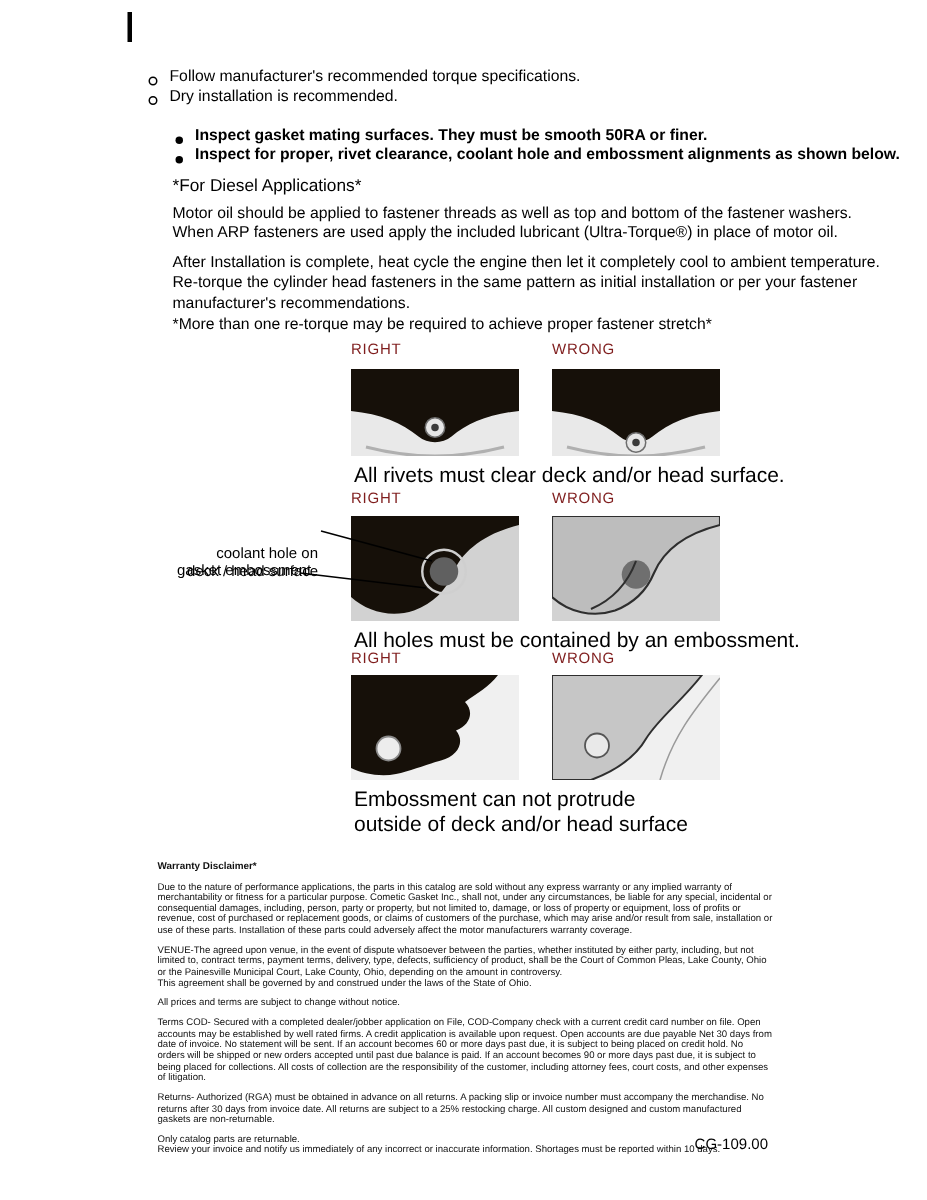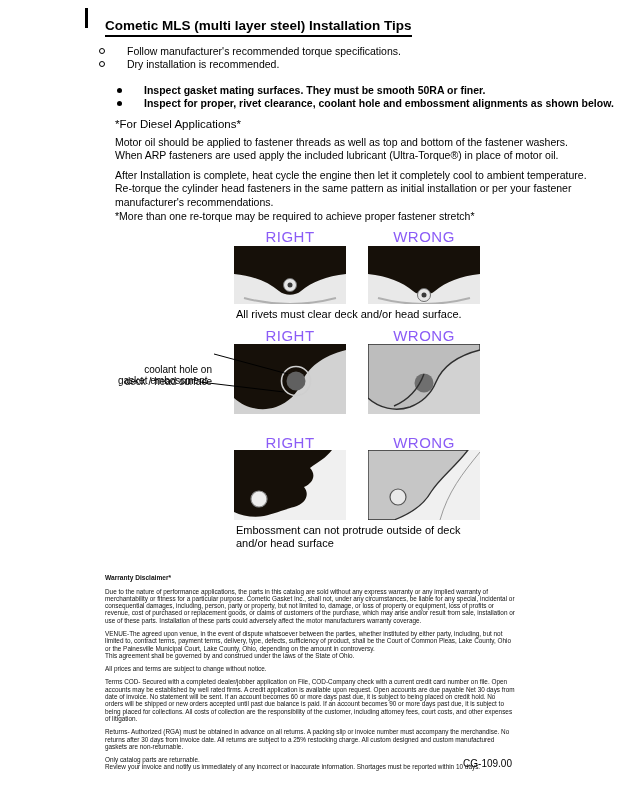--- a/index.html
+++ b/index.html
@@ -6,46 +6,45 @@
   .page {
     position:relative; width:618px; height:800px; background:#ffffff;
     font-family:"Liberation Sans", sans-serif; color:#000; overflow:hidden;
   }
   .crop { position:absolute; left:85px; top:8px; width:3px; height:20px; background:#000; }
   .title {
     position:absolute; left:105px; top:18px; margin:0;
     font-size:13.5px; font-weight:bold;
     border-bottom:2px solid #000; padding-bottom:2px;
   }
-  .tip { position:absolute; left:99px; font-size:10.5px; display:flex; align-items:center; gap:22px; white-space:nowrap; }
+  .tip { position:absolute; left:99px; font-size:10.5px; display:flex; align-items:flex-end; gap:8px; white-space:nowrap; }
   .tip.sub { left:117px;font-weight:bold; }
   .b-hollow { width:4px; height:4px; border:1px solid #000; border-radius:50%; flex:none; }
   .b-solid  { width:5px; height:5px; background:#000; border-radius:50%; flex:none; }
   .heading { position:absolute; left:115px; margin:0; font-size:11.5px; font-weight:normal; }
   .para { position:absolute; left:115px; width:482px; font-size:10.5px; line-height:1.27; }
-  .dg-label { position:absolute; width:112px; text-align:center; font-size:15px; color:#8b5cf6; letter-spacing:0.5px; }
+  .dg-label { position:absolute; width:112px; font-size:10px; color:#7f1d1d; letter-spacing:0.5px; }
   .dg { position:absolute; line-height:0; }
   .dg svg { display:block; }
-  .caption { position:absolute; font-size:11px; line-height:1.2; }
+  .caption { position:absolute; font-size:14px; line-height:1.2; }
   .ann { position:absolute; font-size:10px; line-height:1.16; }
   .ann.rt { text-align:right;margin-top:24px; }
   .overlay { position:absolute; z-index:5; pointer-events:none; }
   .legal { position:absolute; left:105px; top:574px; width:410px; font-size:6.4px; line-height:1.14; color:#111; }
   .legal-h { font-weight:bold; margin:0 0 4px 0; font-size:6.6px; }
   .legal p { margin:0 0 6px 0; white-space:pre-line; }
   .code { position:absolute; left:400px; top:758px; width:112px; text-align:right; font-size:10px; }
 </style>
 </head>
 <body>
 
 <div class="page">
 
   <div class="crop"></div>
 
-  <h1 class="title">Cometic MLS (multi layer steel) Installation Tips</h1>
 
   <div class="tip" style="top:45px">
     <span class="b-hollow"></span>
     <span>Follow manufacturer's recommended torque specifications.</span>
   </div>
   <div class="tip" style="top:58px">
     <span class="b-hollow"></span>
     <span>Dry installation is recommended.</span>
   </div>
   <div class="tip sub" style="top:84px">
@@ -108,20 +107,21 @@
     </svg>
   </div>
   <div class="dg" style="left:368px; top:344px">
     <svg width="112" height="70" viewBox="0 0 112 70">
       <rect width="112" height="70" fill="#d2d2d2"></rect>
       <path d="M0,0 H112 V6 C88,12 74,24 68,38 C63,50 55,58 42,63 C27,68 11,64 0,54 Z" fill="#bdbdbd" stroke="#2e2e2e" stroke-width="1.4"></path>
       <circle cx="56" cy="39" r="9.5" fill="#6f6f6f"></circle>
       <path d="M26,62 C40,56 50,46 56,30" fill="none" stroke="#2e2e2e" stroke-width="1.4"></path>
     </svg>
   </div>
+  <div class="caption" style="left:236px; top:418px">All holes must be contained by an embossment.</div>
 
   <div class="dg-label" style="left:234px; top:434px">RIGHT</div>
   <div class="dg-label" style="left:368px; top:434px">WRONG</div>
 
   <div class="dg" style="left:234px; top:450px">
     <svg width="112" height="70" viewBox="0 0 112 70">
       <rect width="112" height="70" fill="#f0f0f0"></rect>
       <path d="M0,0 H98 C92,8 84,12 76,18 C82,24 80,33 70,37 C76,44 72,54 60,57 C52,59 40,64 30,66 C20,68 8,66 0,62 Z" fill="#161009"></path>
       <circle cx="25" cy="49" r="8" fill="#ededed" stroke="#8a8a8a" stroke-width="1.2"></circle>
     </svg>

